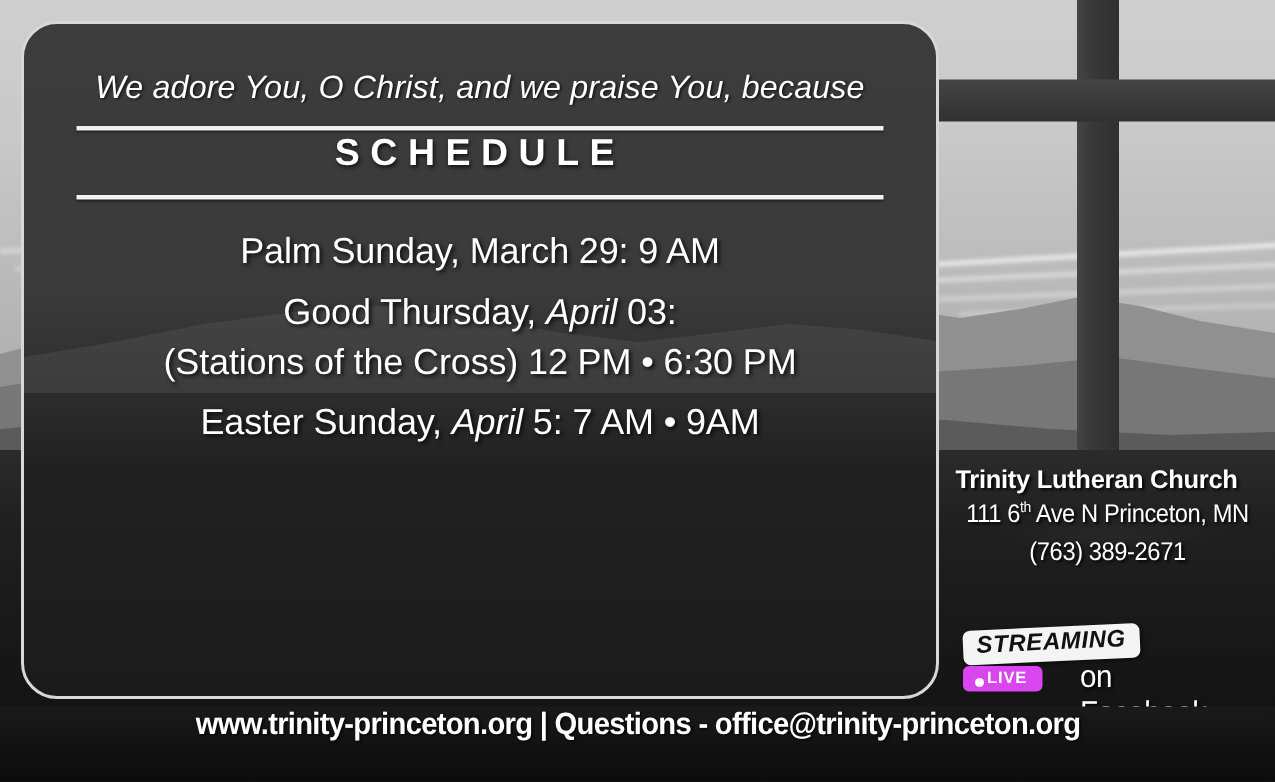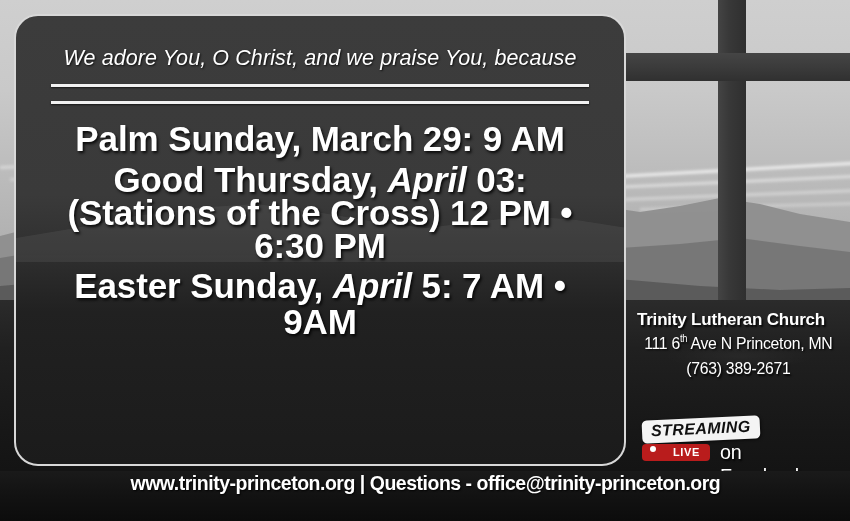--- a/index.html
+++ b/index.html
@@ -115,22 +115,22 @@
     font-size:25px;
     font-weight:700;
     letter-spacing:7px;
     line-height:28px;
     margin-top:1px;
     text-shadow:1px 1px 3px rgba(0,0,0,.8);
   }
 
   .schedule { margin-top:17px; }
   .sched-line {
-    font-size:35px;
-    font-weight:700;
+    font-size:24px;
+    font-weight:400;
     line-height:36px;
     letter-spacing:-.1px;
     text-shadow:1.5px 1.5px 3px rgba(0,0,0,.85);
   }
   .sched-line .mo { font-style:italic; }
   .sched-line.tight { line-height:33px; }
   .gap { margin-top:6px; }
 
   
   #church {
@@ -171,28 +171,28 @@
     font-weight:700;
     font-style:italic;
     letter-spacing:.4px;
     padding:2px 9px 3px 9px;
     border-radius:5px;
     transform:rotate(-2.6deg);
     box-shadow:1px 1px 3px rgba(0,0,0,.6);
   }
   #live-pill {
     position:absolute; left:6px; top:26px;
-    background:#b91c1c;
+    background:#d946ef;
     color:#fff;
     font-size:11px;
     font-weight:700;
     letter-spacing:.6px;
     padding:2px 10px 3px 8px;
     border-radius:4px;
-    display:flex; align-items:flex-start; gap:17px;
+    display:flex; align-items:flex-end; gap:2px;
   }
   #live-dot { width:6px; height:6px; border-radius:50%; background:#fff; display:inline-block; }
   #on-fb {
     position:absolute; left:84px; top:22px;
     color:#fff;
     font-size:21px;
     font-weight:400;
     letter-spacing:-.3px;
     transform:scaleX(.94); transform-origin:left center;
     text-shadow:1.5px 1.5px 2px rgba(0,0,0,.9);
@@ -253,20 +253,21 @@
     </svg>
 
     <div id="panel-inner">
 
       <div class="quote">
         <div>We adore You, O Christ, and we praise You, because</div>
       </div>
 
       <div class="rule"></div>
 
+      <div class="subtitle">SCHEDULE</div>
 
       <div class="rule second"></div>
 
       <div class="schedule">
 
         <div class="sched-line">
           <span>Palm Sunday, March 29: 9 AM</span><span class="mo"></span><span></span>
         </div>
 
 

